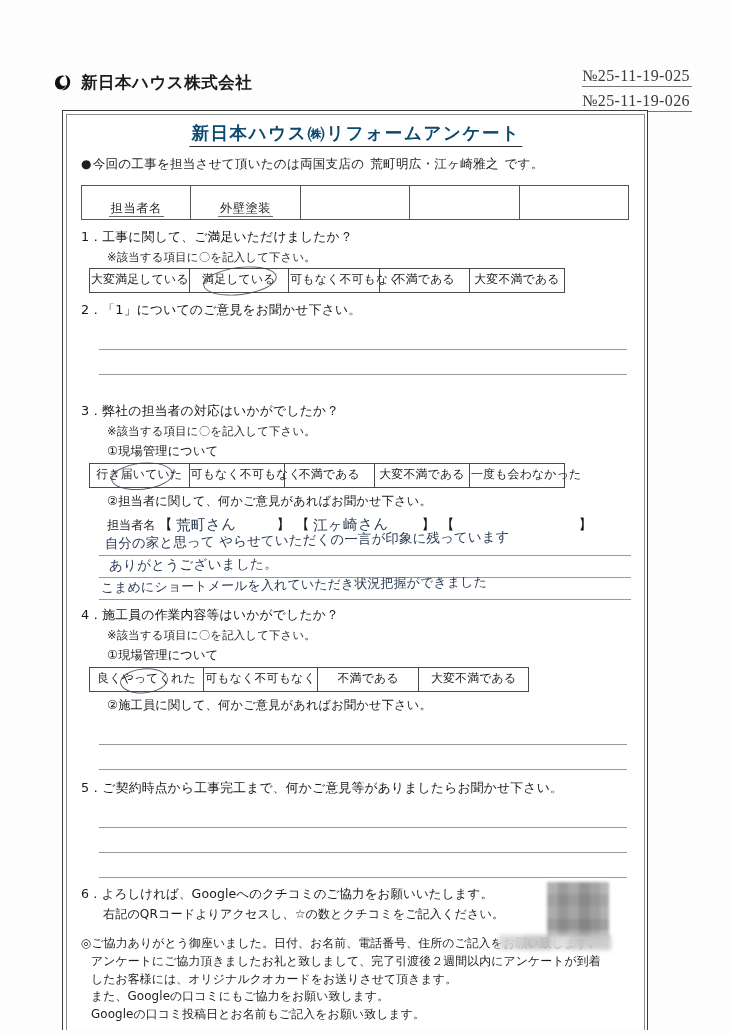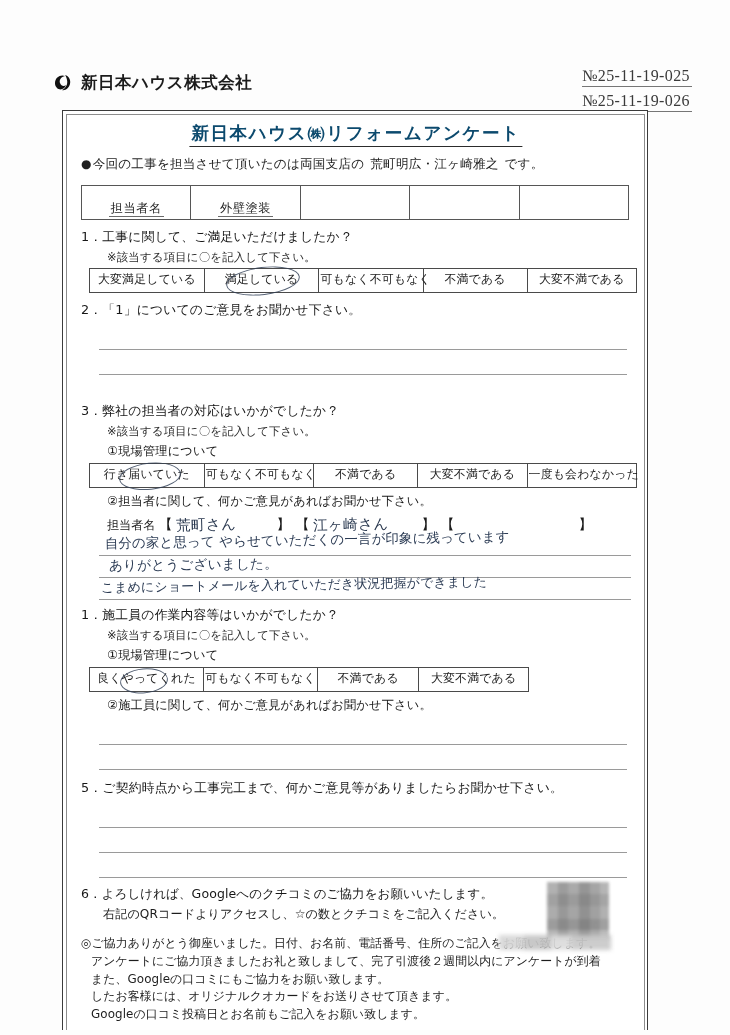--- a/index.html
+++ b/index.html
@@ -166,21 +166,21 @@
     margin-left: 26px;
     letter-spacing: 0.2px;
   }
 
   
   .opt-table {
     margin-top: 3px;
     margin-left: 8px;
     border-collapse: collapse;
     table-layout: fixed;
-    width: 548px;
+    width: 476px;
   }
   .opt-table td {
     border: 1px solid #4a4a4a;
     height: 21px;
     text-align: center;
     font-size: 11.9px;
     color: #1d1d1d;
     letter-spacing: 0.2px;
     position: relative;
     white-space: nowrap;
@@ -458,21 +458,21 @@
             <span class="hand-text l2">ありがとうございました。</span>
           </div>
           <div class="hand-line">
             <span class="hand-text l3">こまめにショートメールを入れていただき状況把握ができました</span>
           </div>
         </div>
       </div>
 
       
       <div class="q" style="margin-top:7px">
-        <div class="q-title">1．施工員の作業内容等はいかがでしたか？</div>
+        <div class="q-title">4．施工員の作業内容等はいかがでしたか？</div>
         <div class="q-note">※該当する項目に〇を記入して下さい。</div>
         <div class="q-sub">①現場管理について</div>
         <table class="opt-table" style="width:440px">
           <tbody>
               <tr>
             <td style="width:26%"><span>良くやってくれた</span><span class="ink-circle small"></span></td>
             <td style="width:26%"><span>可もなく不可もなく</span></td>
             <td style="width:23%"><span>不満である</span></td>
             <td style="width:25%"><span>大変不満である</span></td>
           </tr>
@@ -499,22 +499,22 @@
       <div class="google-block">
         <div class="g-line1">6．よろしければ、Googleへのクチコミのご協力をお願いいたします。</div>
         <div class="g-line3">右記のQRコードよりアクセスし、☆の数とクチコミをご記入ください。</div>
         <div class="qr-blur"></div>
       </div>
 
       
       <div class="closing">
         <div class="close-line">◎ご協力ありがとう御座いました。日付、お名前、電話番号、住所のご記入をお願い致します。</div>
         <div class="close-line indent">アンケートにご協力頂きましたお礼と致しまして、完了引渡後２週間以内にアンケートが到着</div>
+        <div class="close-line indent">したお客様には、オリジナルクオカードをお送りさせて頂きます。</div>
         <div class="close-line indent">また、Googleの口コミにもご協力をお願い致します。</div>
-        <div class="close-line indent">したお客様には、オリジナルクオカードをお送りさせて頂きます。</div>
         <div class="close-line indent">Googleの口コミ投稿日とお名前もご記入をお願い致します。</div>
         <div class="redact-inline"></div>
       </div>
 
       
       
 
     </div>
   </div>
 </div>

